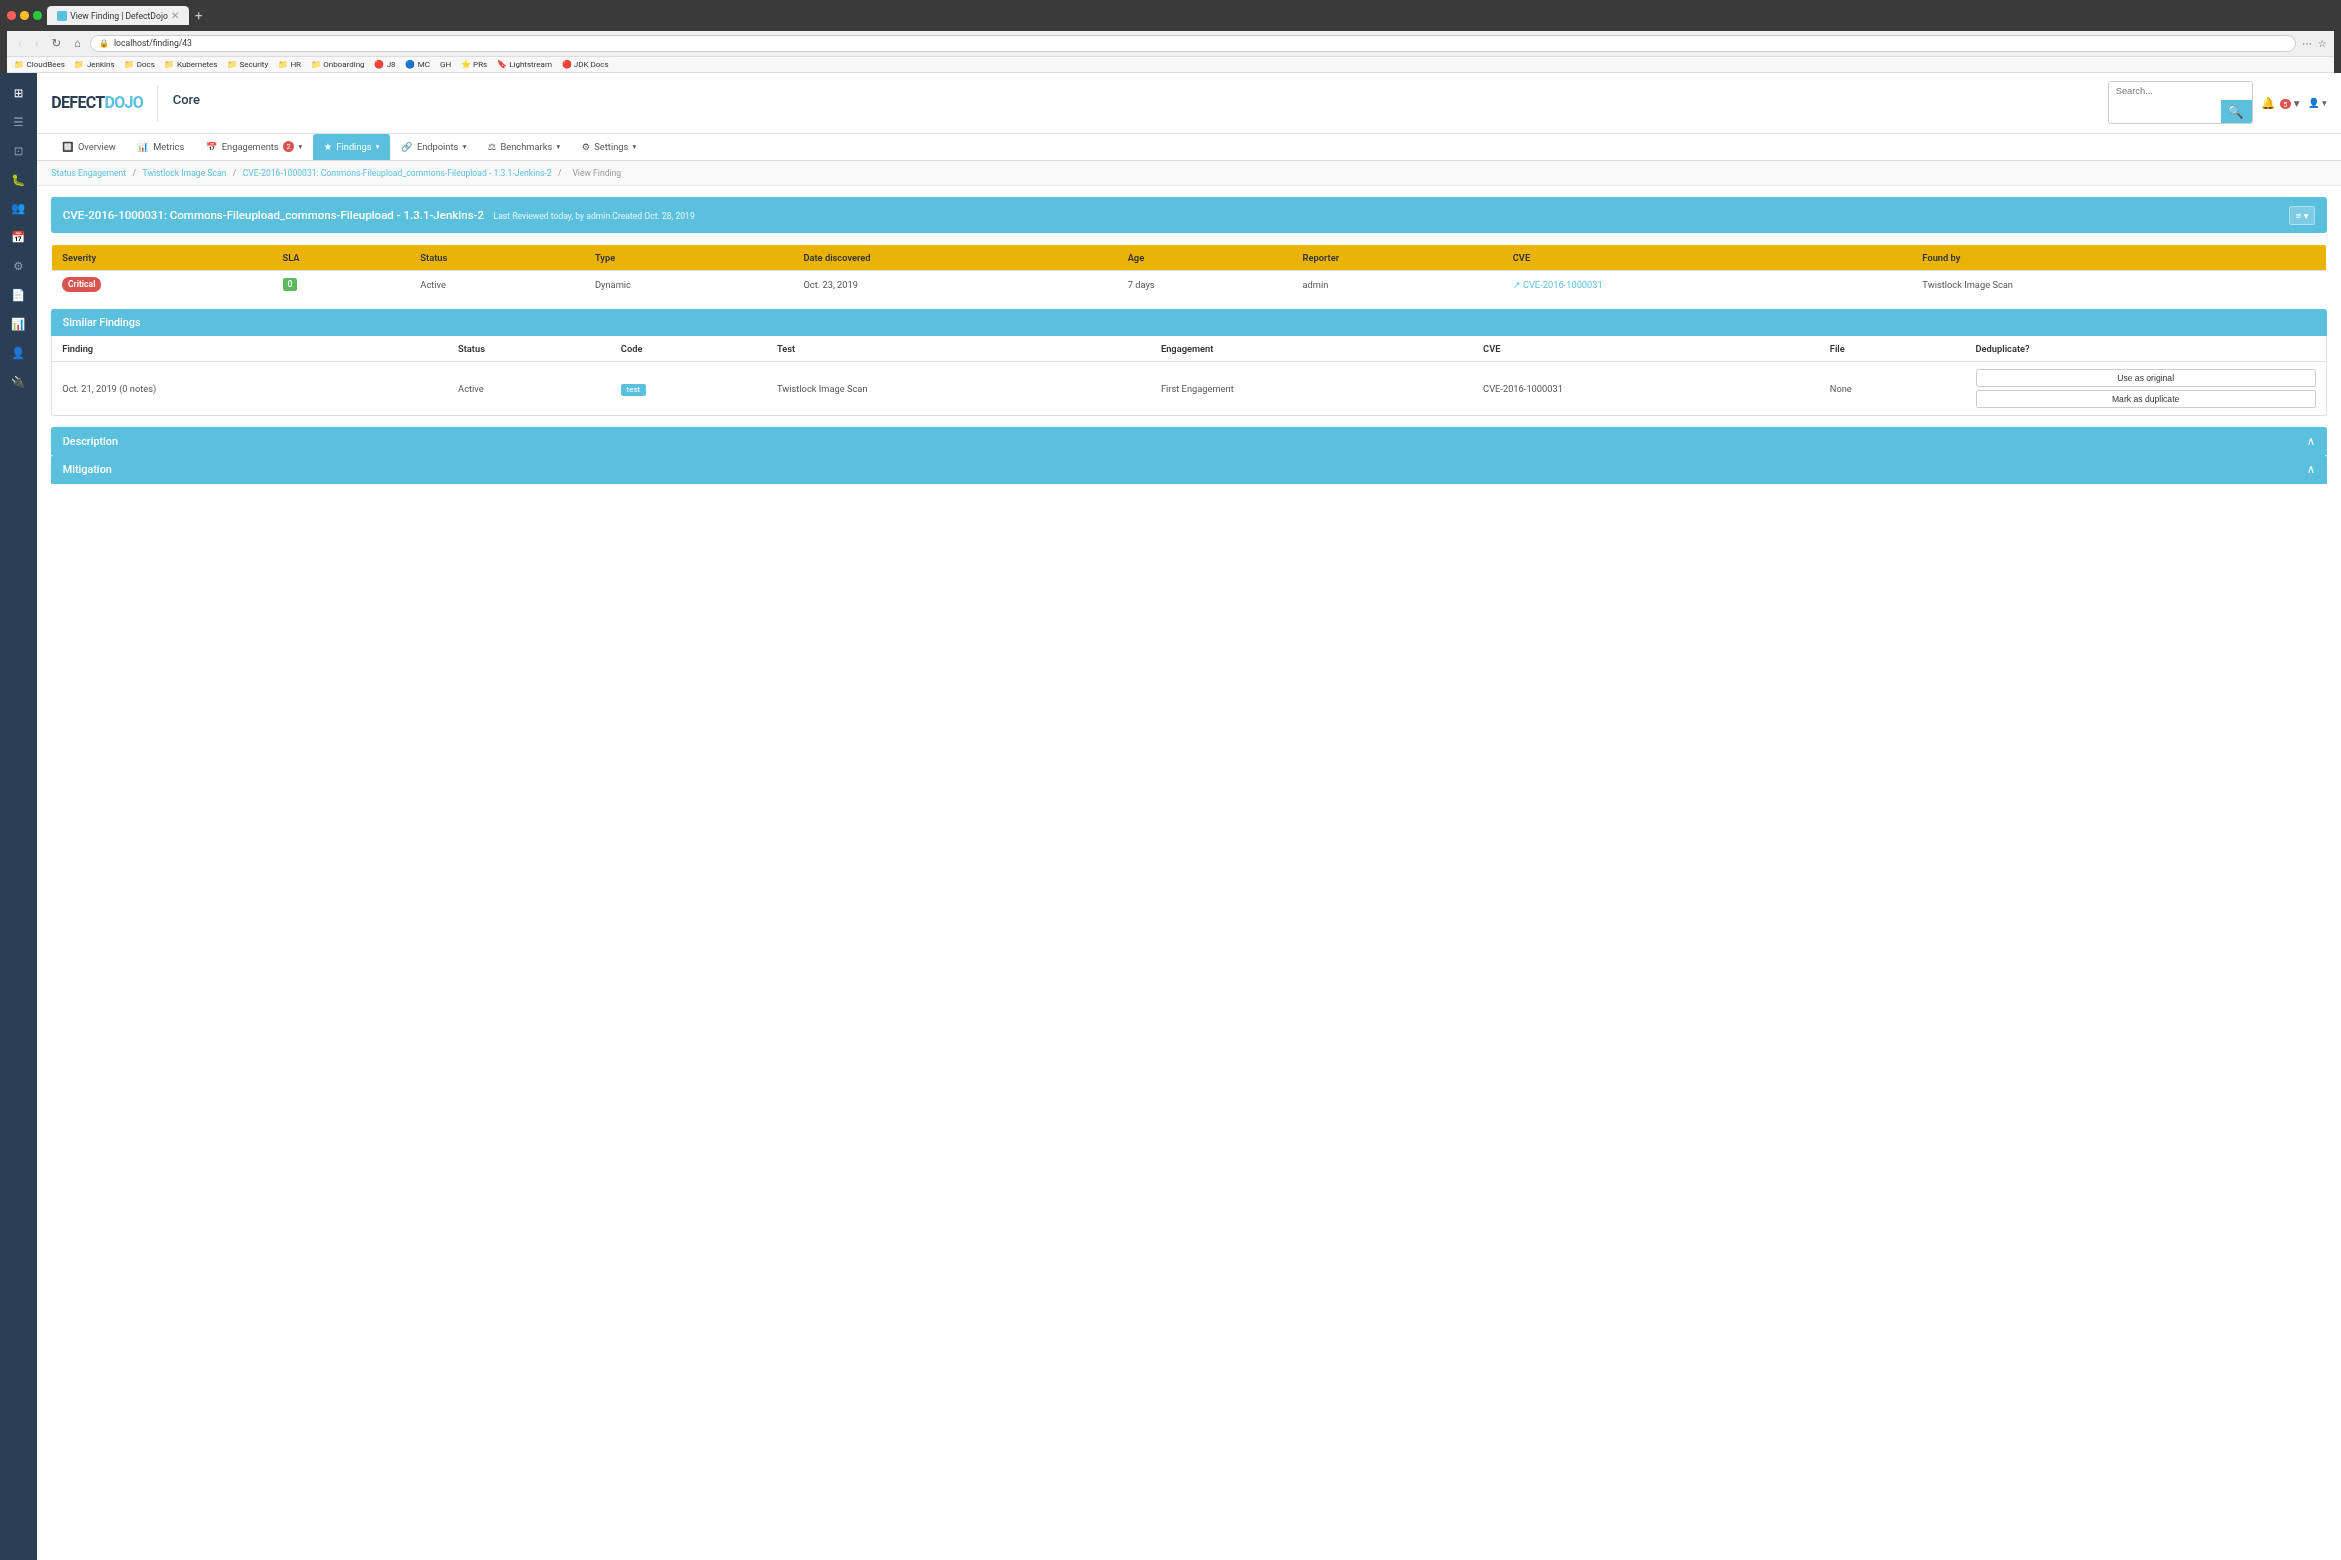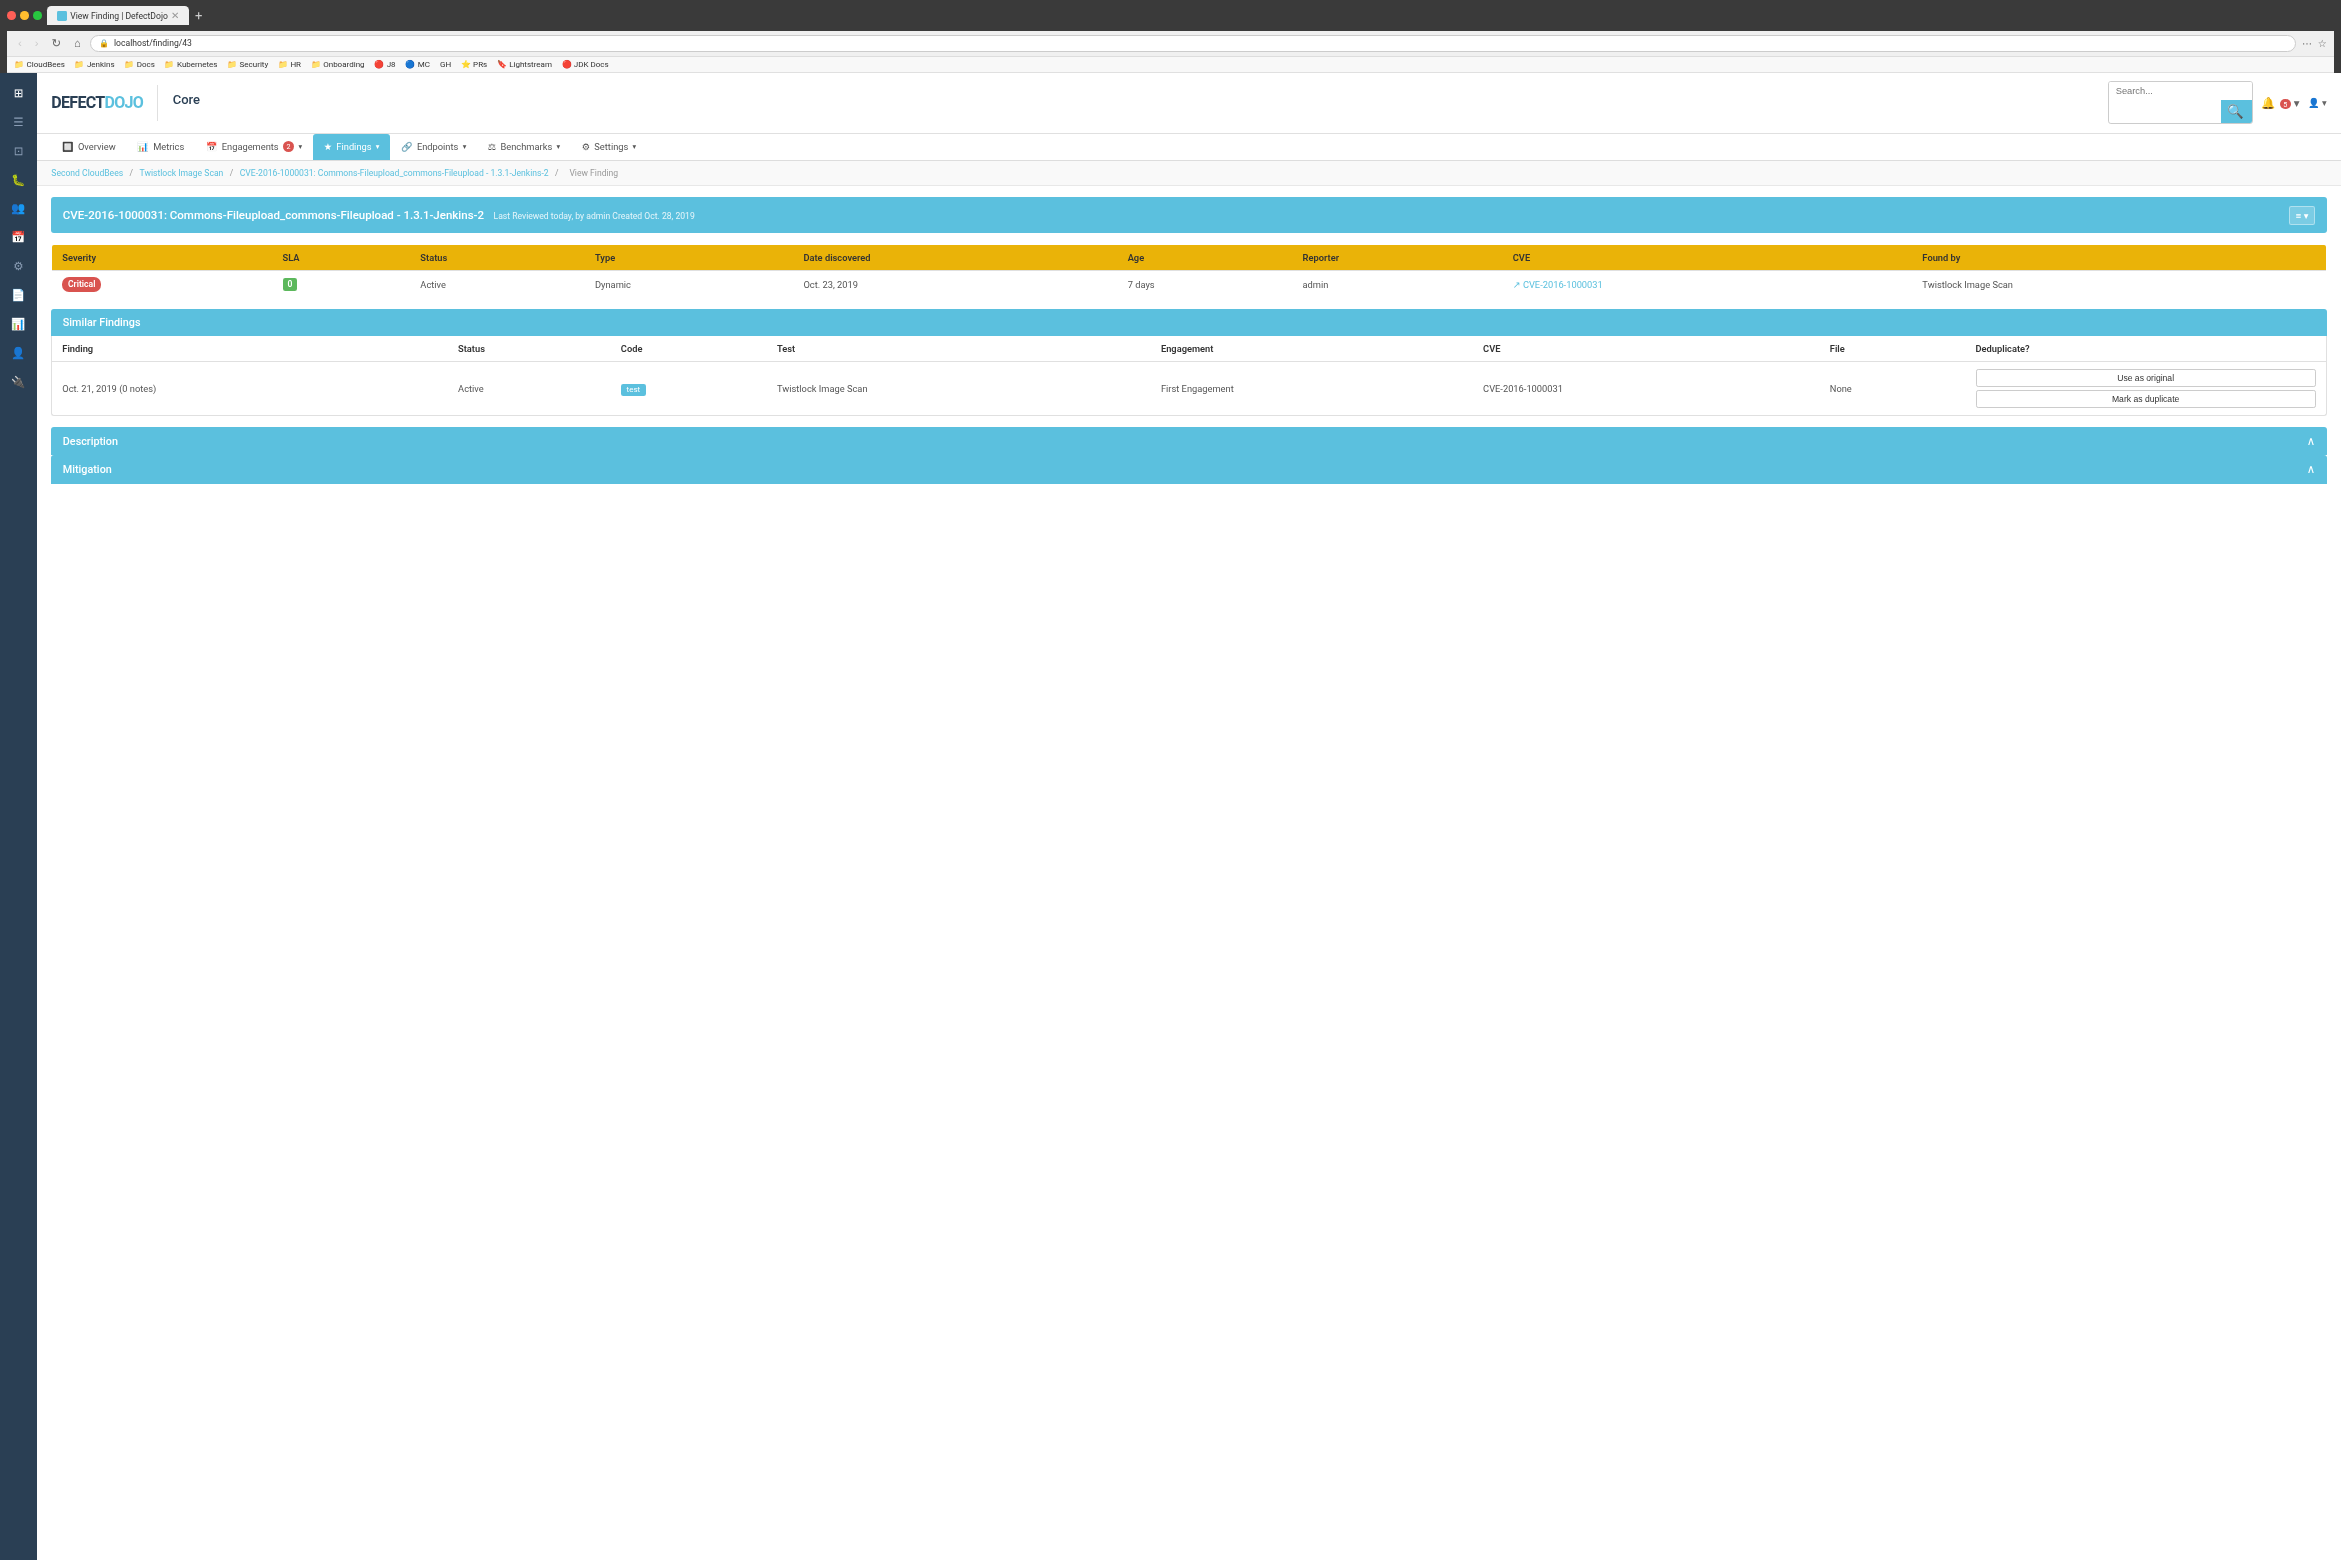--- a/index.html
+++ b/index.html
@@ -235,21 +235,21 @@
         <span class="dropdown-arrow">▾</span>
       </a>
       <a class="nav-tab">
         <span>⚙</span>
         <span>Settings</span>
         <span class="dropdown-arrow">▾</span>
       </a>
     </div>
 
     <div class="breadcrumb">
-      <a href="#">Second CloudBees</a>
+      <a href="#">Status Engagement</a>
       <span> / </span>
       <a href="#">Twistlock Image Scan</a>
       <span> / </span>
       <a href="#">CVE-2016-1000031: Commons-Fileupload_commons-Fileupload - 1.3.1-Jenkins-2</a>
       <span> / </span>
       <span>View Finding</span>
     </div>
 
     <div class="content-area">
 

